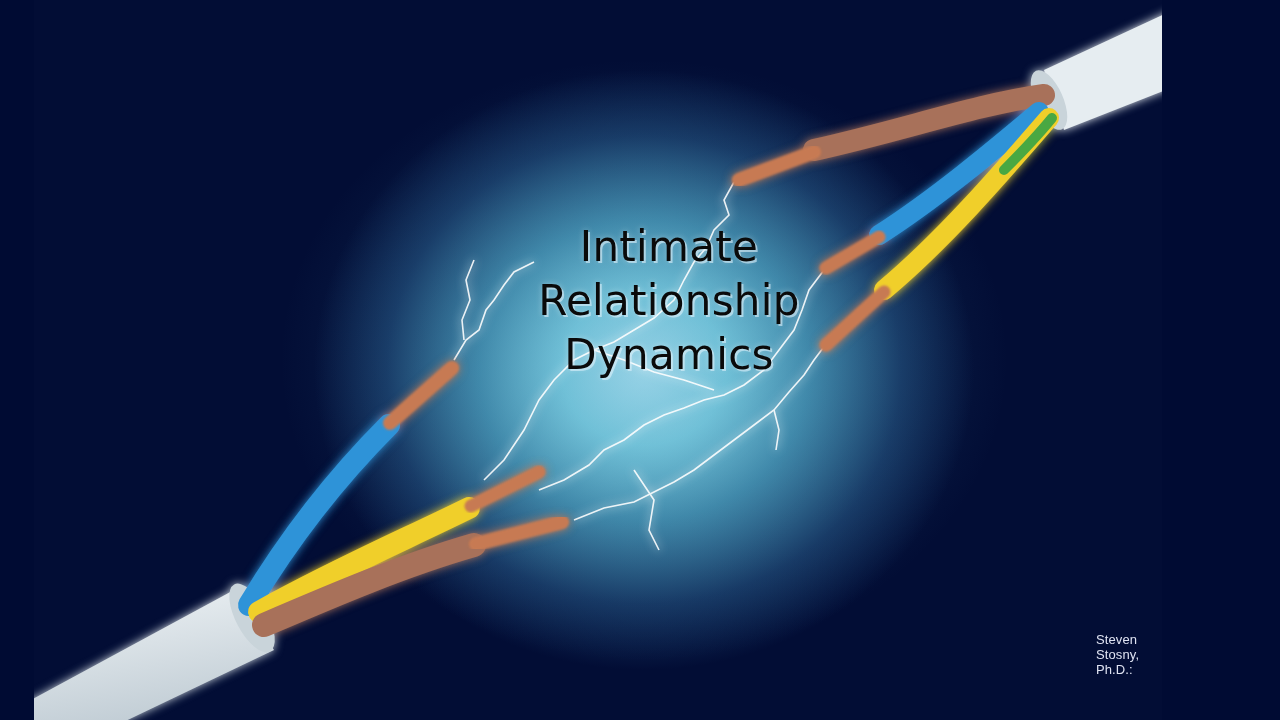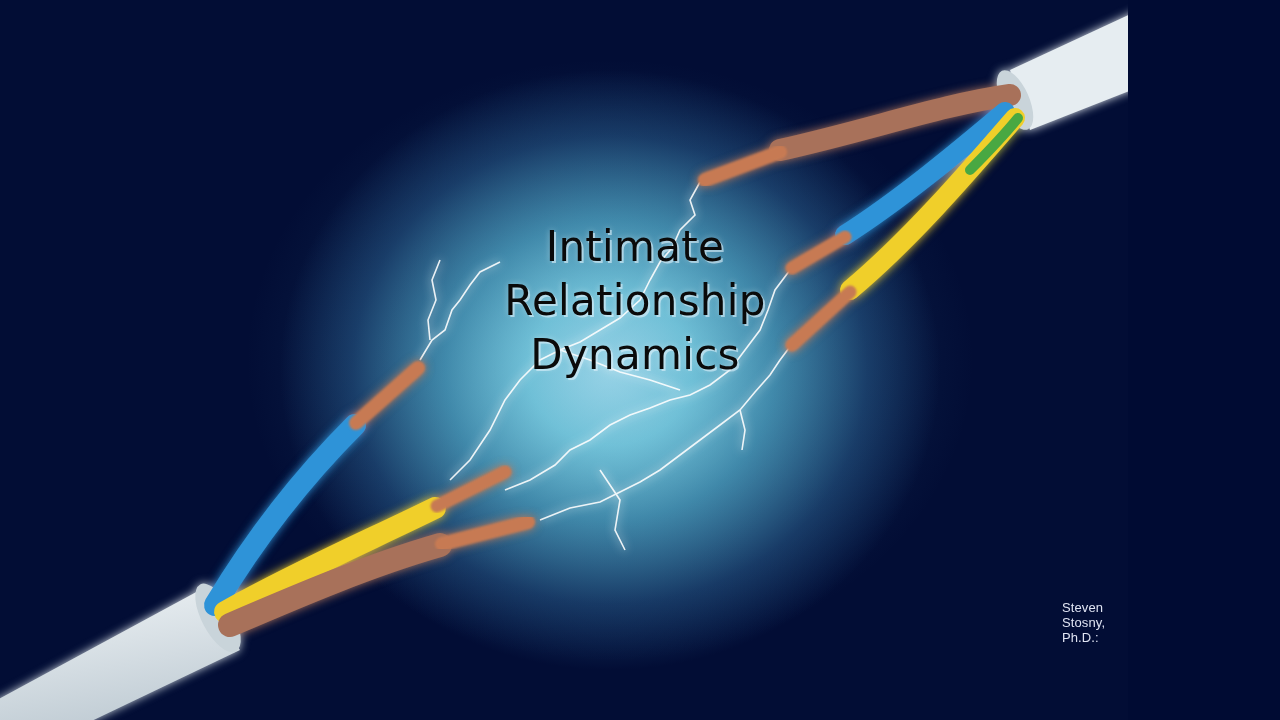--- a/index.html
+++ b/index.html
@@ -1,26 +1,26 @@
 <!DOCTYPE html>
 <html><head>
 <meta charset="utf-8">
 <style>
   html,body{margin:0;padding:0;}
   body{width:1280px;height:720px;overflow:hidden;background:#000b33;font-family:"Liberation Sans",sans-serif;}
   .stage{position:relative;width:1128px;height:720px;overflow:hidden;
-    background:radial-gradient(ellipse 330px 300px at 610px 370px,#bff0fa 0%,#7fcfe0 25%,#3f86a6 50%,#14335f 78%,#020d35 100%),#000b33;}
+    background:radial-gradient(ellipse 330px 300px at 610px 370px,#bff0fa 0%,#7fcfe0 25%,#3f86a6 50%,#14335f 78%,#020d35 100%),#000b33;margin-left:34px;}
   .stage:before{content:"";position:absolute;inset:0;
     background:radial-gradient(ellipse 520px 430px at 610px 360px,rgba(70,150,190,0.35) 0%,rgba(0,11,51,0) 70%);}
   svg.art{position:absolute;left:0;top:0;}
   .title{position:absolute;left:0;width:1280px;top:220px;text-align:center;
     font-family:"DejaVu Sans",sans-serif;font-size:42px;line-height:54px;color:#0a0a0a;font-weight:500;
     text-shadow:2px 2px 0 rgba(220,240,250,0.6),0 0 6px rgba(255,255,255,0.35);letter-spacing:0.3px;}
   .title div{margin-left:-10px;}
-  .author{position:absolute;left:1062px;top:600px;font-size:13px;color:#dfe3f2;letter-spacing:0.1px;}
+  .author{position:absolute;left:1062px;top:632px;font-size:13px;color:#dfe3f2;letter-spacing:0.1px;}
 </style>
 </head>
 <body>
 
 <div class="stage">
   <svg class="art" width="1280" height="720" viewBox="0 0 1280 720">
     <defs>
       <filter id="glow" x="-20%" y="-20%" width="140%" height="140%">
         <feGaussianBlur stdDeviation="5" result="b"></feGaussianBlur>
         <feMerge>

